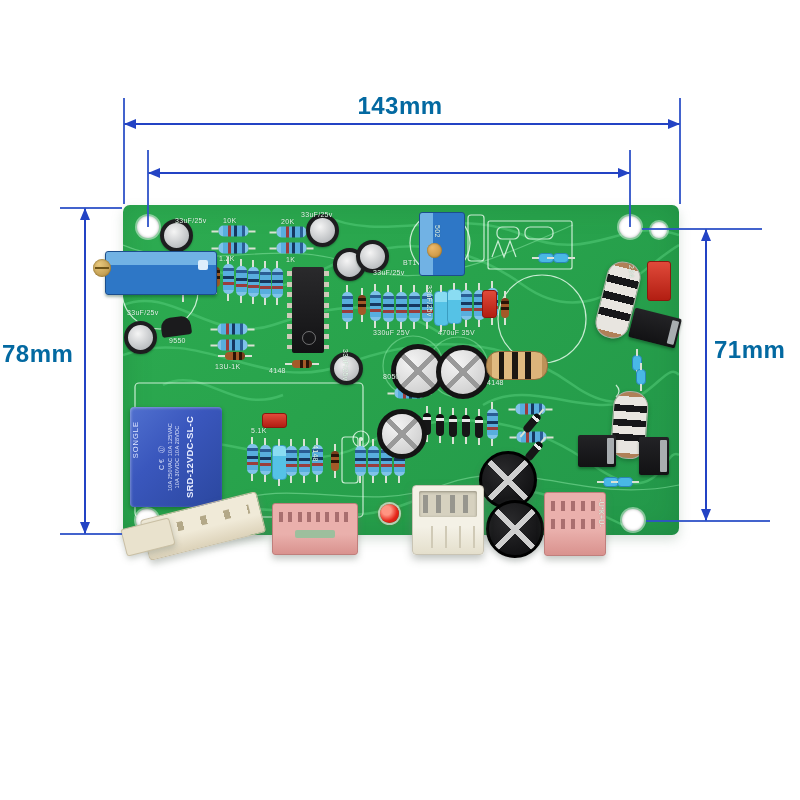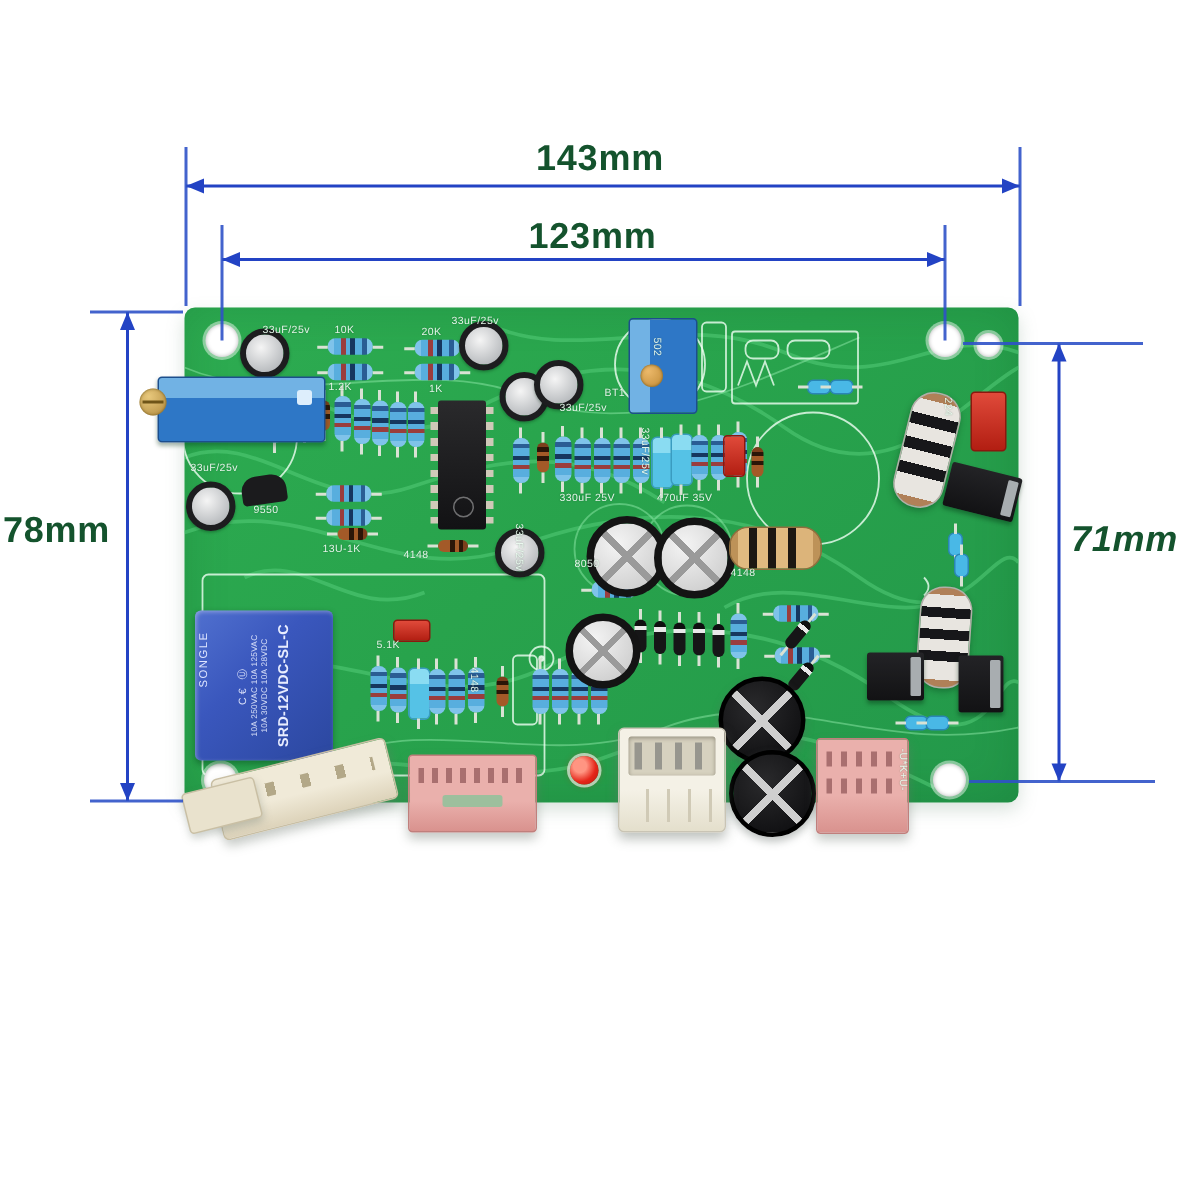--- a/index.html
+++ b/index.html
@@ -105,21 +105,21 @@
   #molex .slot{position:absolute;left:6px;top:5px;width:58px;height:26px;background:#d6d1bf;border-radius:2px;
         box-shadow:inset 0 1px 3px rgba(80,75,60,.5);}
   #molex .slot::after{content:"";position:absolute;left:4px;top:4px;right:4px;bottom:4px;
         background:repeating-linear-gradient(90deg,#97968e 0 5px,transparent 5px 13.4px);}
   #molex .grooves{position:absolute;left:6px;bottom:6px;width:58px;height:22px;
         background:repeating-linear-gradient(90deg,transparent 0 12px,#d0cab6 12px 14px);}
   
   .dimline{position:absolute;background:#2343c4;z-index:8;}
   .extline{position:absolute;background:#2f52c8;opacity:.9;z-index:8;}
   .arrow{position:absolute;width:0;height:0;z-index:8;}
-  .dim-label{position:absolute;color:#14532d;font-size:24px;font-weight:bold;z-index:8;letter-spacing:.5px;}
+  .dim-label{position:absolute;color:#0369a1;font-size:24px;font-weight:bold;z-index:8;letter-spacing:.5px;}
 </style>
 </head>
 <body>
 
 <div class="stage">
 
   <div id="board">
     <svg id="silk" width="556" height="330" viewBox="0 0 556 330">
       <g fill="none" stroke="#54cc79" stroke-width="2.5" opacity="0.55">
         <path d="M0 60 C60 20 120 110 190 70 S330 30 400 80 S520 60 556 40"></path>
@@ -300,34 +300,33 @@
       <div class="silk-label" style="left: 482px; top: 294px; transform: rotate(90deg);">-U*K+U-</div>
     </div>
 
   <div class="dim-label" style="left:300px;top:92px;width:200px;text-align:center;">143mm</div>
   <div class="dimline" style="left:124px;top:123px;width:556px;height:2px;"></div>
   <div class="arrow" style="left:124px;top:119px;border-top:5px solid transparent;border-bottom:5px solid transparent;border-right:12px solid #2343c4;"></div>
   <div class="arrow" style="left:668px;top:119px;border-top:5px solid transparent;border-bottom:5px solid transparent;border-left:12px solid #2343c4;"></div>
   <div class="extline" style="left:123px;top:98px;width:1.5px;height:106px;"></div>
   <div class="extline" style="left:679px;top:98px;width:1.5px;height:106px;"></div>
 
-  <div class="dim-label" style="left:295px;top:144px;width:200px;text-align:center;">123mm</div>
   <div class="dimline" style="left:148px;top:172px;width:482px;height:2px;"></div>
   <div class="arrow" style="left:148px;top:168px;border-top:5px solid transparent;border-bottom:5px solid transparent;border-right:12px solid #2343c4;"></div>
   <div class="arrow" style="left:618px;top:168px;border-top:5px solid transparent;border-bottom:5px solid transparent;border-left:12px solid #2343c4;"></div>
   <div class="extline" style="left:147px;top:150px;width:1.5px;height:77px;"></div>
   <div class="extline" style="left:629px;top:150px;width:1.5px;height:77px;"></div>
 
   <div class="dim-label" style="left:2px;top:340px;width:76px;">78mm</div>
   <div class="dimline" style="left:84px;top:208px;width:2px;height:326px;"></div>
   <div class="arrow" style="left:80px;top:208px;border-left:5px solid transparent;border-right:5px solid transparent;border-bottom:12px solid #2343c4;"></div>
   <div class="arrow" style="left:80px;top:522px;border-left:5px solid transparent;border-right:5px solid transparent;border-top:12px solid #2343c4;"></div>
   <div class="extline" style="left:60px;top:207px;width:62px;height:1.5px;"></div>
   <div class="extline" style="left:60px;top:533px;width:62px;height:1.5px;"></div>
 
-  <div class="dim-label" style="left:714px;top:346px;width:86px;font-style:italic;">71mm</div>
+  <div class="dim-label" style="left:714px;top:336px;width:86px;">71mm</div>
   <div class="dimline" style="left:705px;top:229px;width:2px;height:292px;"></div>
   <div class="arrow" style="left:701px;top:229px;border-left:5px solid transparent;border-right:5px solid transparent;border-bottom:12px solid #2343c4;"></div>
   <div class="arrow" style="left:701px;top:509px;border-left:5px solid transparent;border-right:5px solid transparent;border-top:12px solid #2343c4;"></div>
   <div class="extline" style="left:642px;top:228px;width:120px;height:1.5px;"></div>
   <div class="extline" style="left:646px;top:520px;width:124px;height:1.5px;"></div>
 
 </div>
 
 </body></html>

